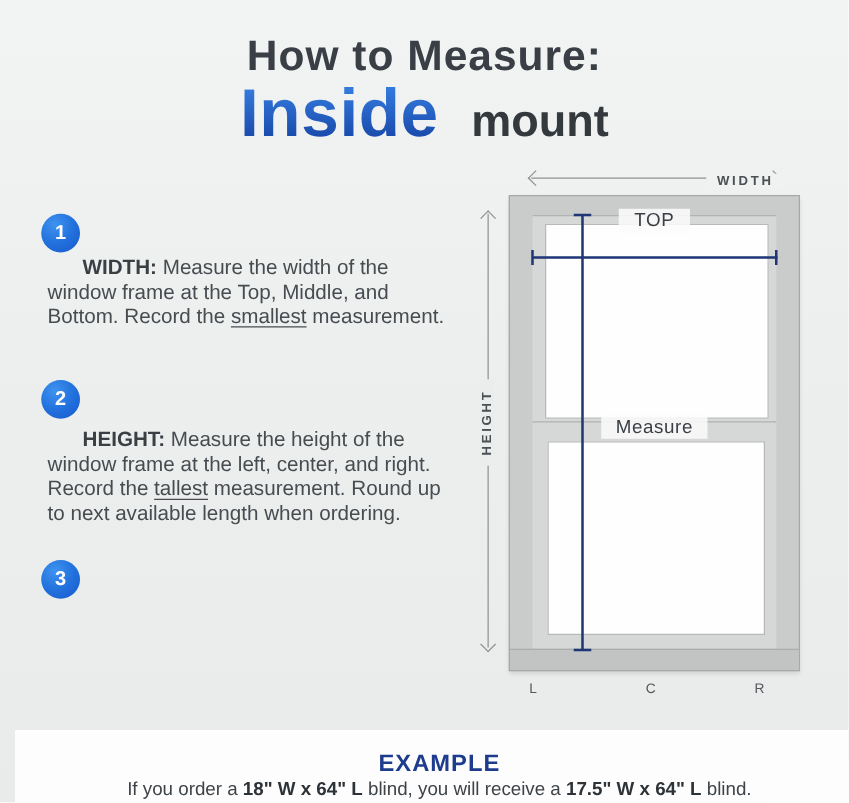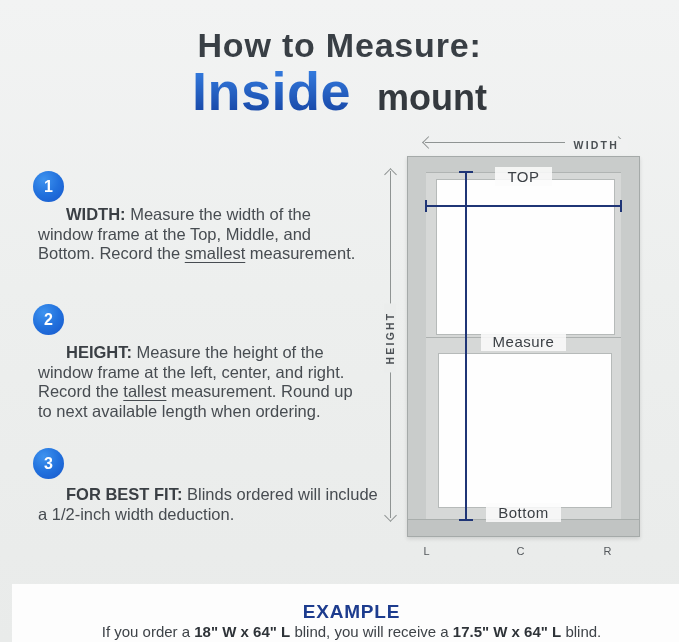--- a/index.html
+++ b/index.html
@@ -128,21 +128,20 @@
     <span class="title-highlight">Inside</span><span class="title-suffix">mount</span>
   </div>
 
   <div class="badge badge1">1</div>
   <div class="step-text stext1"><b>WIDTH:</b><span> Measure the width of the window frame at the Top, Middle, and Bottom. Record the </span><span class="u">smallest</span><span> measurement.</span></div>
 
   <div class="badge badge2">2</div>
   <div class="step-text stext2"><b>HEIGHT:</b><span> Measure the height of the window frame at the left, center, and right. Record the </span><span class="u">tallest</span><span> measurement. Round up to next available length when ordering.</span></div>
 
   <div class="badge badge3">3</div>
-  <div class="step-text stext3"><b>FOR BEST FIT:</b><span> Blinds ordered will include a 1/2-inch width deduction.</span></div>
 
   <div class="arrow-line-h"></div>
   <div class="chev chev-left"></div>
   <div class="chev chev-right"></div>
   <div class="width-arrow-label"><span>WIDTH</span></div>
 
   <div class="arrow-line-v"></div>
   <div class="chev chev-up"></div>
   <div class="chev chev-down"></div>
   <div class="height-arrow-label">
@@ -159,21 +158,20 @@
 
   <div class="m-hline"></div>
   <div class="m-htick t-left"></div>
   <div class="m-htick t-right"></div>
   <div class="m-vline"></div>
   <div class="m-vtick t-top"></div>
   <div class="m-vtick t-bottom"></div>
 
   <div class="pos-label lab-top"><span>TOP</span></div>
   <div class="pos-label lab-mid"><span>Measure</span></div>
-  <div class="pos-label lab-bot"><span>Bottom</span></div>
 
   <span class="lcr lcr-l">L</span>
   <span class="lcr lcr-c">C</span>
   <span class="lcr lcr-r">R</span>
 
   <div class="example">
     <div class="ex-head">EXAMPLE</div>
     <div class="ex-body"><span>If you order a </span><b>18" W x 64" L</b><span> blind, you will receive a </span><b>17.5" W x 64" L</b><span> blind.</span></div>
   </div>
 

